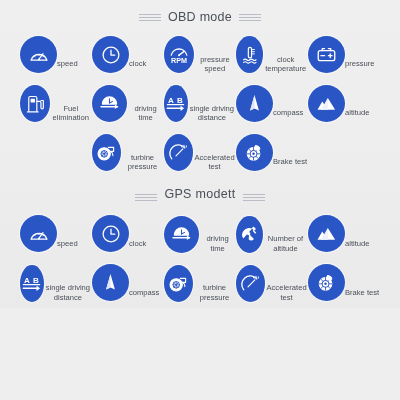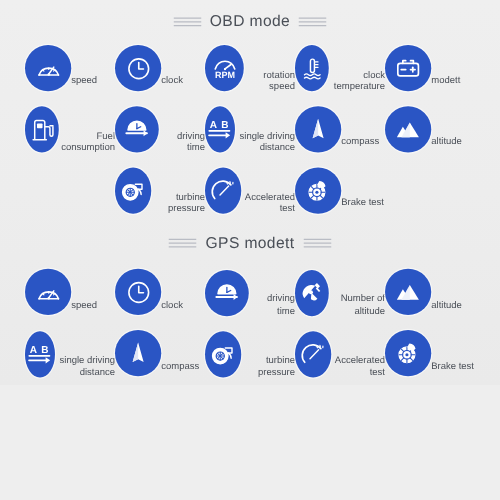--- a/index.html
+++ b/index.html
@@ -68,30 +68,30 @@
     box-shadow: 0 0 0 1px rgba(255,255,255,.55);
   }
   .item .circle svg {
     display: block;
   }
   .item .label {
     margin-top: 19px;
     font-size: 7.6px;
     line-height: 9.4px;
     color: #4a4f57;
-    text-align: right;
+    text-align: center;
     max-width: 70px;
     word-wrap: break-word;
   }
   
   .hdr-obd   { padding-top: 10px; }
   .row-1     { margin-top: 12px; }
   .row-2     { margin-top: 11px; }
   .row-3     { margin-top: 11px; }
-  .hdr-gps   { margin-top: 16px; }
+  .hdr-gps   { margin-top: 16px; align-items: flex-end; }
   .row-4     { margin-top: 14px; }
   .row-5     { margin-top: 11px; }
 </style>
 </head>
 <body>
 
 <div class="page">
 
   <div class="section-header hdr-obd">
     <span class="rules">
@@ -136,21 +136,21 @@
 
     <div class="item">
       <span class="circle">
         <svg width="24" height="24" viewBox="0 0 24 24" fill="none" stroke="#fff" stroke-width="1.3">
           <path d="M4.2 12.2 A8 8 0 0 1 19.8 12.2" stroke-linecap="round"></path>
           <path d="M12 12.1 L16.8 8.6" stroke-linecap="round"></path>
           <circle cx="12" cy="12.3" r=".9" fill="#fff" stroke="none"></circle>
           <text x="12" y="19.6" font-family="Liberation Sans, sans-serif" font-size="7.2" font-weight="bold" fill="#fff" stroke="none" text-anchor="middle">RPM</text>
         </svg>
       </span>
-      <span class="label">rotation speed</span>
+      <span class="label">pressure speed</span>
     </div>
 
     <div class="item">
       <span class="circle">
         <svg width="22" height="22" viewBox="0 0 24 24" fill="none" stroke="#fff" stroke-width="1.3">
           <rect x="10.2" y="3.6" width="3.5" height="11.6" rx="1.75"></rect>
           <line x1="14.6" y1="6" x2="16.8" y2="6" stroke-linecap="round" stroke-width="1"></line>
           <line x1="14.6" y1="8.4" x2="16.8" y2="8.4" stroke-linecap="round" stroke-width="1"></line>
           <line x1="14.6" y1="10.8" x2="16.8" y2="10.8" stroke-linecap="round" stroke-width="1"></line>
           <path d="M5 17.2 q1.7-1.5 3.4 0 t3.4 0 t3.4 0 t3.4 0" stroke-linecap="round" stroke-width="1.2"></path>
@@ -164,37 +164,37 @@
       <span class="circle">
         <svg width="23" height="23" viewBox="0 0 24 24" fill="none" stroke="#fff" stroke-width="1.4">
           <rect x="3.4" y="8" width="17.2" height="10.4" rx="2"></rect>
           <path d="M7.6 8 L7.6 5.8 L10 5.8" stroke-linecap="round" stroke-linejoin="round"></path>
           <path d="M16.4 8 L16.4 5.8 L14 5.8" stroke-linecap="round" stroke-linejoin="round"></path>
           <line x1="6.2" y1="13.2" x2="10" y2="13.2" stroke-linecap="round"></line>
           <line x1="14" y1="13.2" x2="17.8" y2="13.2" stroke-linecap="round"></line>
           <line x1="15.9" y1="11.3" x2="15.9" y2="15.1" stroke-linecap="round"></line>
         </svg>
       </span>
-      <span class="label">modett</span>
+      <span class="label">pressure</span>
     </div>
   </div>
 
   <div class="row row-2">
 
     <div class="item">
       <span class="circle">
         <svg width="22" height="22" viewBox="0 0 24 24" fill="none" stroke="#fff" stroke-width="1.3">
           <path d="M5.2 20.4 L5.2 5.4 a1.6 1.6 0 0 1 1.6-1.6 h5.6 a1.6 1.6 0 0 1 1.6 1.6 v15" stroke-linejoin="round"></path>
           <line x1="3.8" y1="20.6" x2="15.4" y2="20.6" stroke-linecap="round"></line>
           <rect x="7.2" y="6.4" width="4.8" height="4" rx=".6" fill="#fff" stroke="none"></rect>
           <path d="M14.4 9.2 h2.8 a1.3 1.3 0 0 1 1.3 1.3 v5.6 a1.3 1.3 0 0 0 1.3 1.3 a1.3 1.3 0 0 0 1.3-1.3 v-7" stroke-linecap="round" stroke-linejoin="round"></path>
           <line x1="18.6" y1="8.2" x2="21.1" y2="8.2" stroke-linecap="round"></line>
         </svg>
       </span>
-      <span class="label">Fuel consumption</span>
+      <span class="label">Fuel elimination</span>
     </div>
 
     <div class="item">
       <span class="circle">
         <svg width="23" height="23" viewBox="0 0 24 24" fill="none" stroke="#fff" stroke-width="1.3">
           <path d="M4.6 12.6 a7.4 7.4 0 0 1 14.8 0 z" fill="#fff" stroke="#fff" stroke-linejoin="round"></path>
           <line x1="12" y1="7.2" x2="12" y2="11.4" stroke="#2a55c4" stroke-width="1.1" stroke-linecap="round"></line>
           <line x1="12" y1="11.4" x2="15.2" y2="9.8" stroke="#2a55c4" stroke-width="1.1" stroke-linecap="round"></line>
           <line x1="3.2" y1="15.3" x2="20.4" y2="15.3" stroke-width="1.6" stroke-linecap="round"></line>
           <path d="M17.6 12.8 L20.8 15.3 L17.6 17.8 z" fill="#fff" stroke="none"></path>

